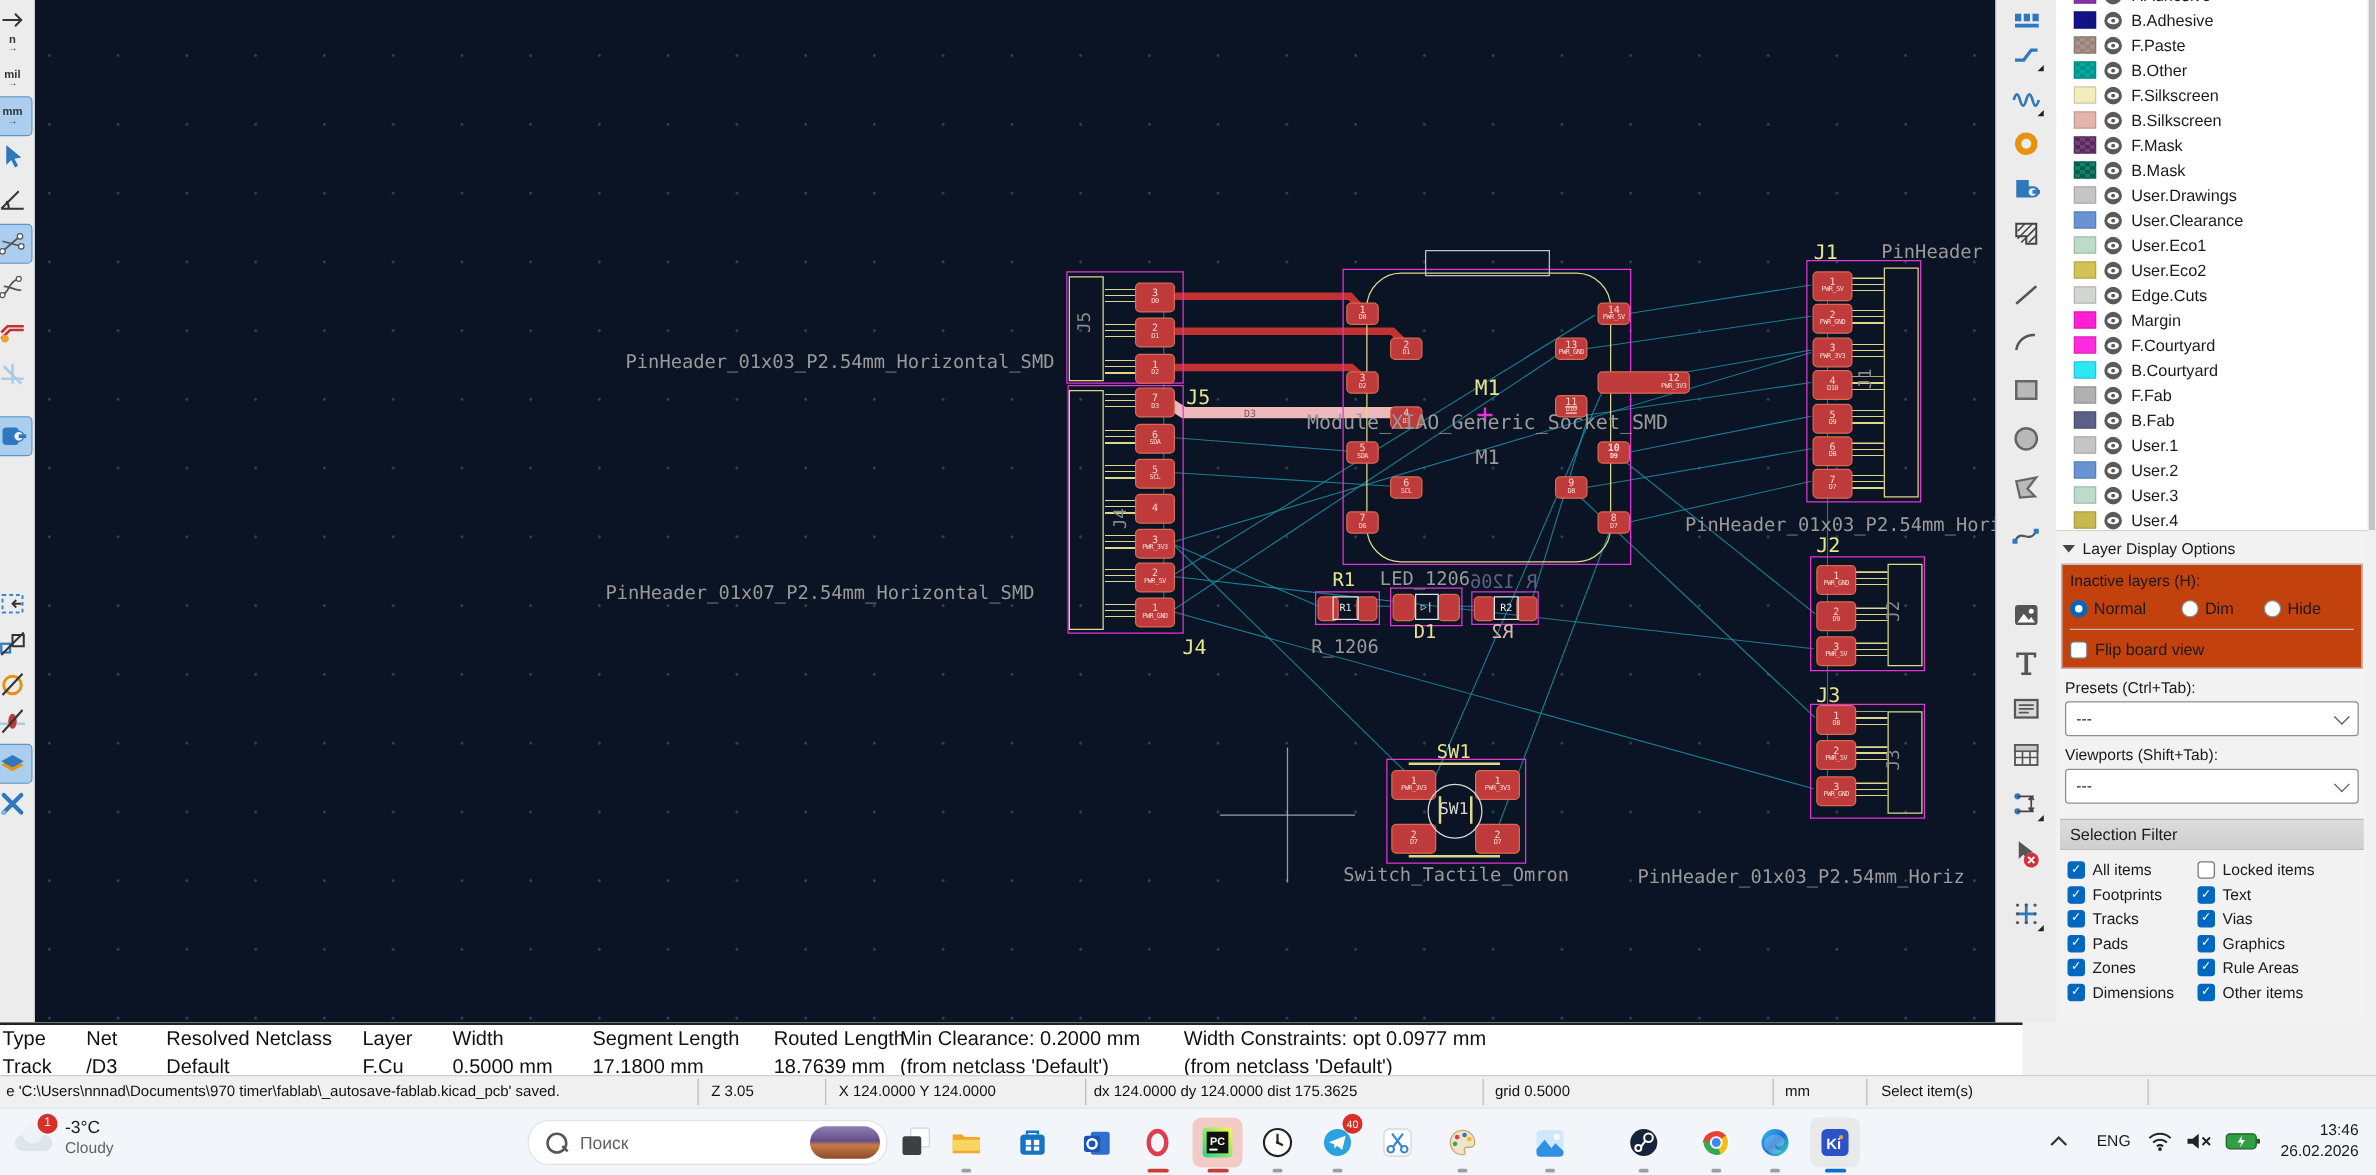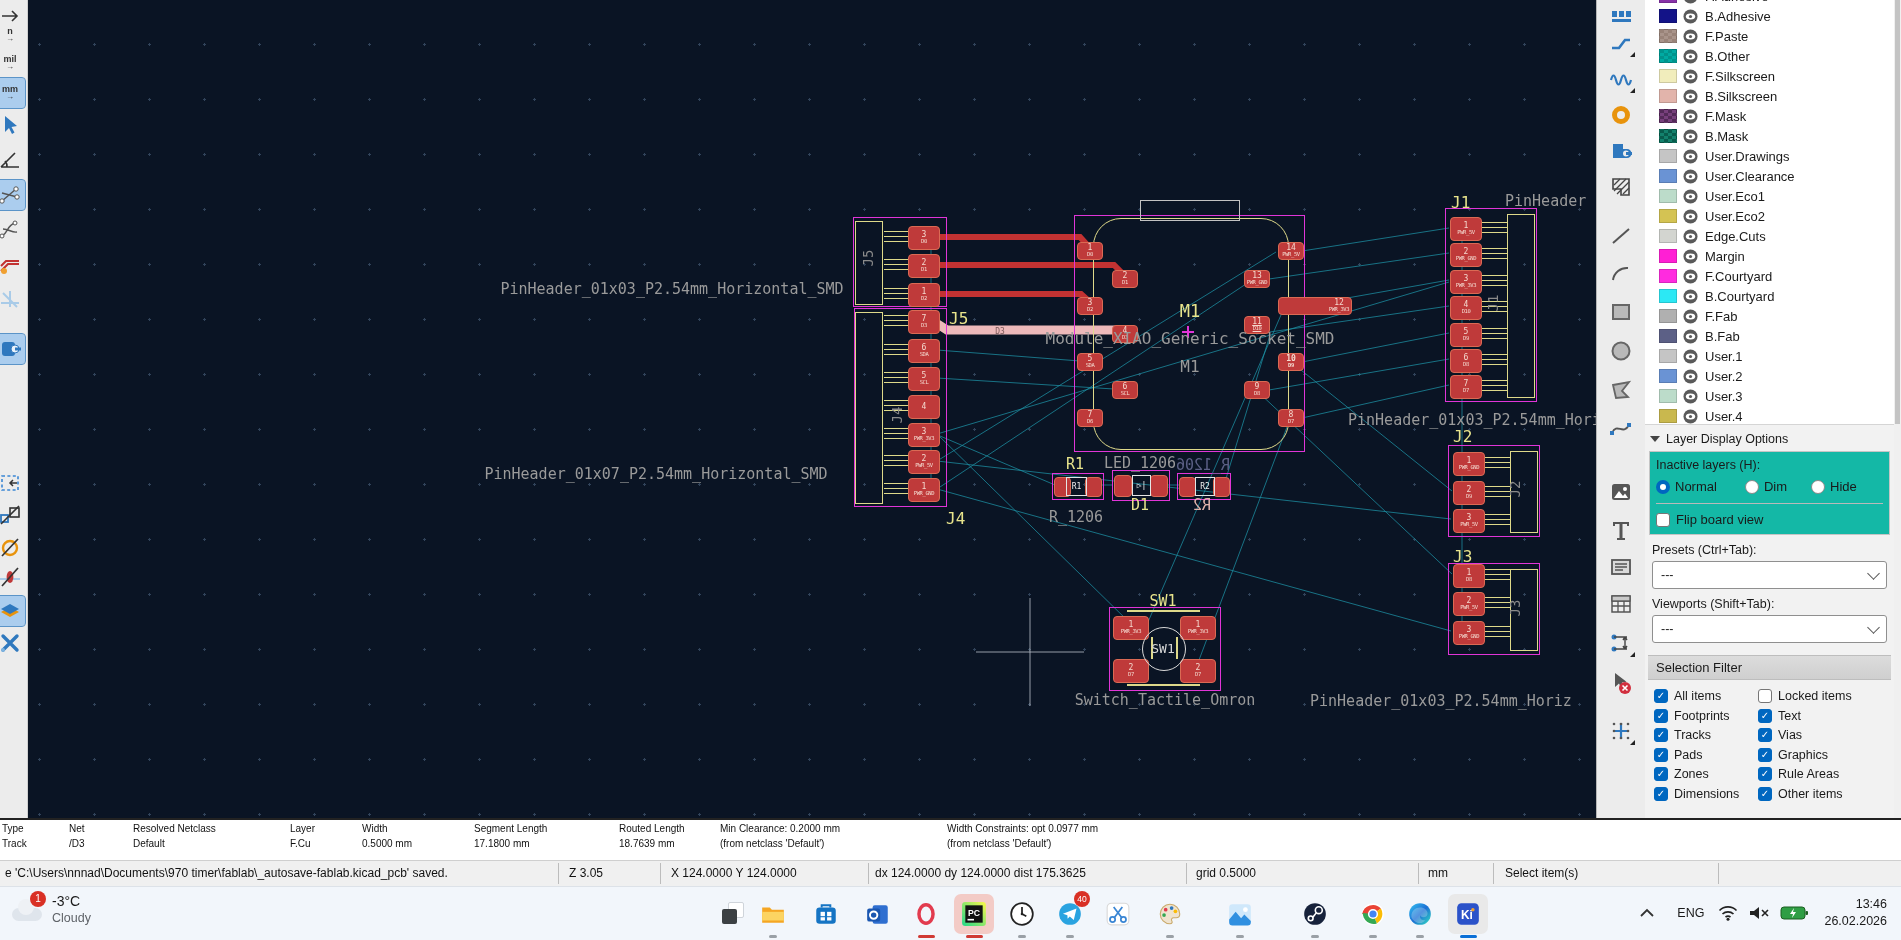--- a/index.html
+++ b/index.html
@@ -30,37 +30,37 @@
   .corner{position:absolute;right:1px;bottom:1px;width:0;height:0;border-left:5px solid transparent;border-bottom:5px solid #222;}
   
   #panel{position:absolute;left:1645px;top:0;width:249px;height:818px;background:#f2f2f2;z-index:5;font-size:13px;color:#1a1a1a;}
   #layers-list{height:424px;background:#fff;overflow:hidden;border-bottom:1px solid #d5d5d5;}
   .layer-row{height:20px;display:flex;align-items:center;padding-left:14px;}
   .swatch{width:16px;height:12px;margin-right:6px;flex:0 0 16px;border:1px solid rgba(0,0,0,.15);}
   .eye{width:15px;height:15px;margin-right:7px;flex:0 0 15px;}
   #display-options{padding:4px 3px 0 3px;}
   .dop-header{display:flex;align-items:center;gap:6px;font-size:12.5px;padding:3px 2px;}
   .tri-down{width:0;height:0;border-left:5px solid transparent;border-right:5px solid transparent;border-top:6px solid #444;}
-  .dop-box{background:#14b8a6;border:1px solid #c5c5c5;margin:2px 1px 8px 1px;padding:6px 6px 7px 6px;}
+  .dop-box{background:#c2410c;border:1px solid #c5c5c5;margin:2px 1px 8px 1px;padding:6px 6px 7px 6px;}
   .radio-row{display:flex;align-items:center;margin-top:7px;}
   .radio{width:14px;height:14px;border-radius:50%;background:#fff;border:1px solid #8a8a8a;margin-right:5px;box-sizing:border-box;}
   .radio.on{border:4px solid #0067c0;}
   .hr{height:1px;background:#b9b9b9;margin:9px 0 8px 0;}
   .cbx{width:14px;height:14px;border-radius:3px;box-sizing:border-box;background:#fff;border:1px solid #767676;margin-right:6px;flex:0 0 14px;display:flex;align-items:center;justify-content:center;}
   .cbx.on{background:#0067c0;border-color:#0067c0;color:#fff;font-size:10px;line-height:1;}
   .chk-row{display:flex;align-items:center;}
   .sect-label{font-size:12.5px;margin:8px 4px 4px 4px;}
   .dropdown{height:26px;border:1px solid #8f8f8f;border-radius:3px;background:#fff;margin:2px 4px 0 4px;display:flex;align-items:center;justify-content:space-between;padding:0 8px;font-size:12.5px;}
   .chev{width:8px;height:8px;border-right:1.6px solid #555;border-bottom:1.6px solid #555;transform:rotate(45deg);margin-top:-4px;}
   #sel-filter-header{margin-top:12px;background:linear-gradient(#dcdcdc,#cfcfcf);border-top:1px solid #bdbdbd;border-bottom:1px solid #bdbdbd;padding:4px 8px;font-size:13px;}
   #sel-filter-grid{display:grid;grid-template-columns:104px 1fr;row-gap:5.5px;padding:9px 0 0 6px;font-size:12.5px;}
   #panel-scrollbar{position:absolute;left:1894px;top:0;width:7px;height:818px;background:#f0f0f0;z-index:6;}
   #panel-scrollbar .thumb{position:absolute;left:1px;top:0;width:5px;height:424px;background:#c4c4c4;}
   
-  #status1{position:absolute;left:0;top:818px;width:1901px;height:42px;background:#fff;border-top:2px solid #222;z-index:6;font-size:10px;color:#111;}
+  #status1{position:absolute;left:0;top:818px;width:1618px;height:42px;background:#fff;border-top:2px solid #222;z-index:6;font-size:16px;color:#111;}
   .st-cell{position:absolute;top:3px;white-space:nowrap;}
   .st-cell .lab{display:block;}
   .st-cell .val{display:block;margin-top:4px;}
   #status2{position:absolute;left:0;top:860px;width:1901px;height:26px;background:#f0f0f0;border-top:1px solid #cfcfcf;z-index:6;font-size:12px;color:#111;}
   .msg-cell{position:absolute;top:5px;white-space:nowrap;}
   .msg-sep{position:absolute;top:2px;width:1px;height:21px;background:#bcbcbc;}
   
   #taskbar{position:absolute;left:0;top:886px;width:1901px;height:54px;background:#f2f6fb;border-top:1px solid #dde2e8;z-index:7;}
   #weather{position:absolute;left:10px;top:6px;display:flex;align-items:center;gap:8px;}
   .cloud{position:relative;width:34px;height:22px;}
@@ -1085,20 +1085,25 @@
       <div class="tb-under gray" style="left: 1416px;"></div>
       <div class="tb-slot active-blue" style="left: 1448px;">
         <svg viewBox="0 0 24 24" width="26" height="26">
           <rect x="2" y="2" width="20" height="20" rx="4" fill="#2b52c9"></rect>
           <text x="11" y="16.5" font-size="11" font-family="Liberation Sans" font-weight="bold" fill="#fff" text-anchor="middle">Ki</text>
           <circle cx="16.5" cy="8" r="1.6" fill="#f0a030"></circle>
         </svg>
       </div>
       <div class="tb-under blue" style="left: 1459.5px;"></div>
     </div>
+  <div id="search-pill">
+    <span class="lens"></span>
+    <span class="ph">Поиск</span>
+    <span class="thumbimg"></span>
+  </div>
   <div id="taskview">
       <div class="b1"></div>
       <div class="b2"></div>
     </div>
   <div id="tray">
     <svg width="16" height="10" viewBox="0 0 16 10">
         <path d="M2 8 L8 2 L14 8" stroke="#333" stroke-width="1.8" fill="none"></path>
       </svg>
     <span class="lang">ENG</span>
     <svg width="20" height="16" viewBox="0 0 20 16">

